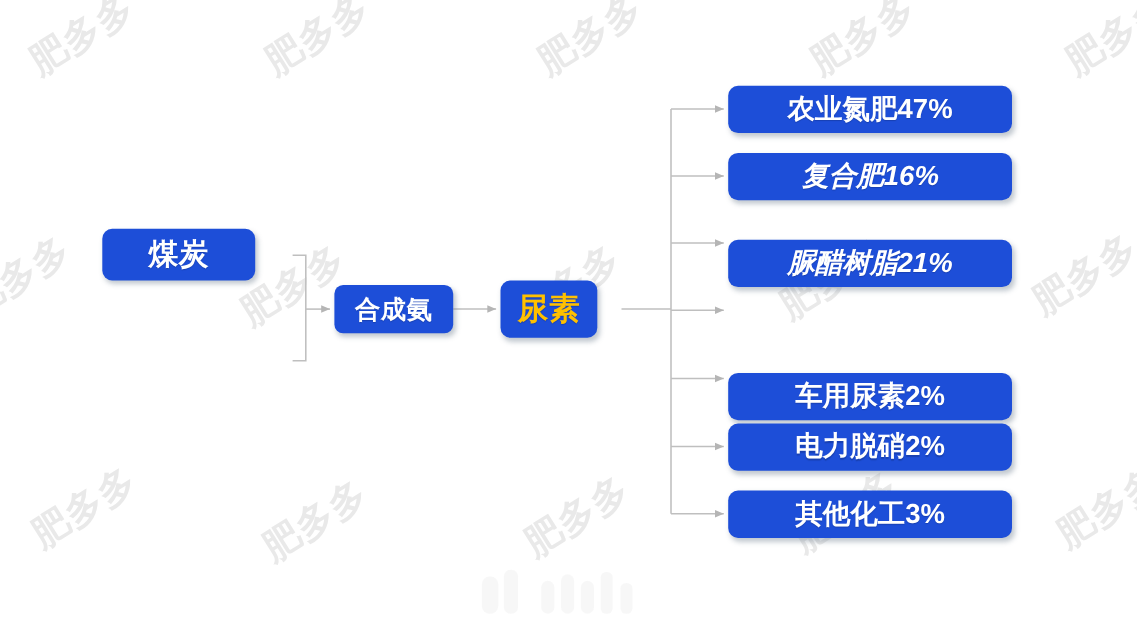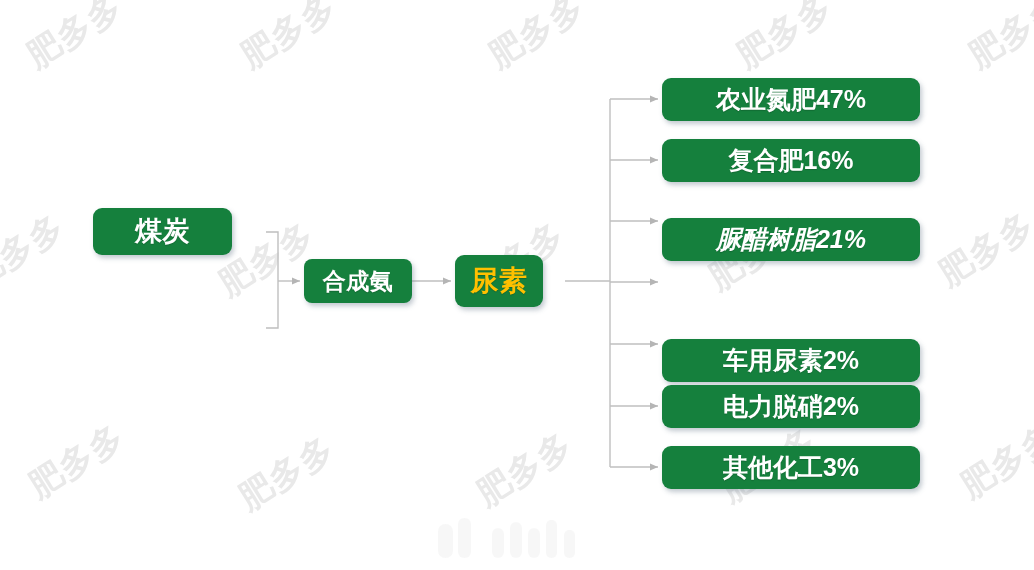--- a/index.html
+++ b/index.html
@@ -51,21 +51,21 @@
     pointer-events: none;
   }
 
   
   .node {
     position: absolute;
     z-index: 3;
     display: flex;
     align-items: center;
     justify-content: center;
-    background: #15803d;
+    background: #1d4ed8;
     border-radius: 9px;
     box-shadow: 2px 3px 5px rgba(120,135,150,0.45);
     color: #ffffff;
     font-weight: 700;
     text-align: right;
     line-height: 1;
     letter-spacing: 0.5px;
   }
   .node span {
     display: block;
@@ -183,21 +183,21 @@
     <span>合成氨</span>
   </div>
 
   <div class="node" id="node-urea">
     <span>尿素</span>
   </div>
 
   <div class="node product" style="top:78px;">
     <span>农业氮肥47%</span>
   </div>
-  <div class="node product" style="top:139px;">
+  <div class="node product" style="top:139px;font-style:italic;">
     <span>复合肥16%</span>
   </div>
   <div class="node product" style="top:218px;font-style:italic;">
     <span>脲醋树脂21%</span>
   </div>
   <div class="node product" style="top:339px;">
     <span>车用尿素2%</span>
   </div>
   <div class="node product" style="top:385px;">
     <span>电力脱硝2%</span>

